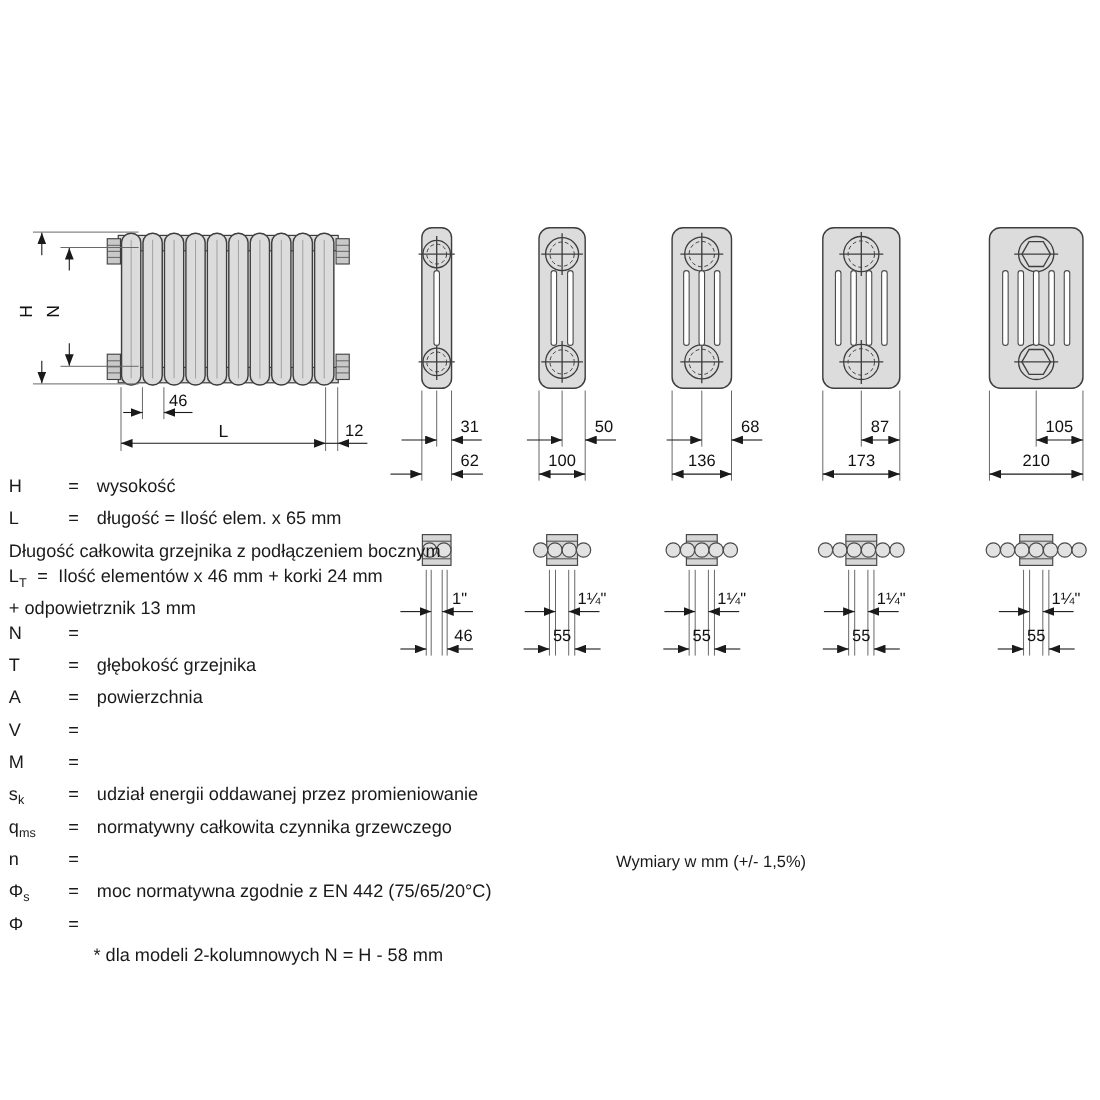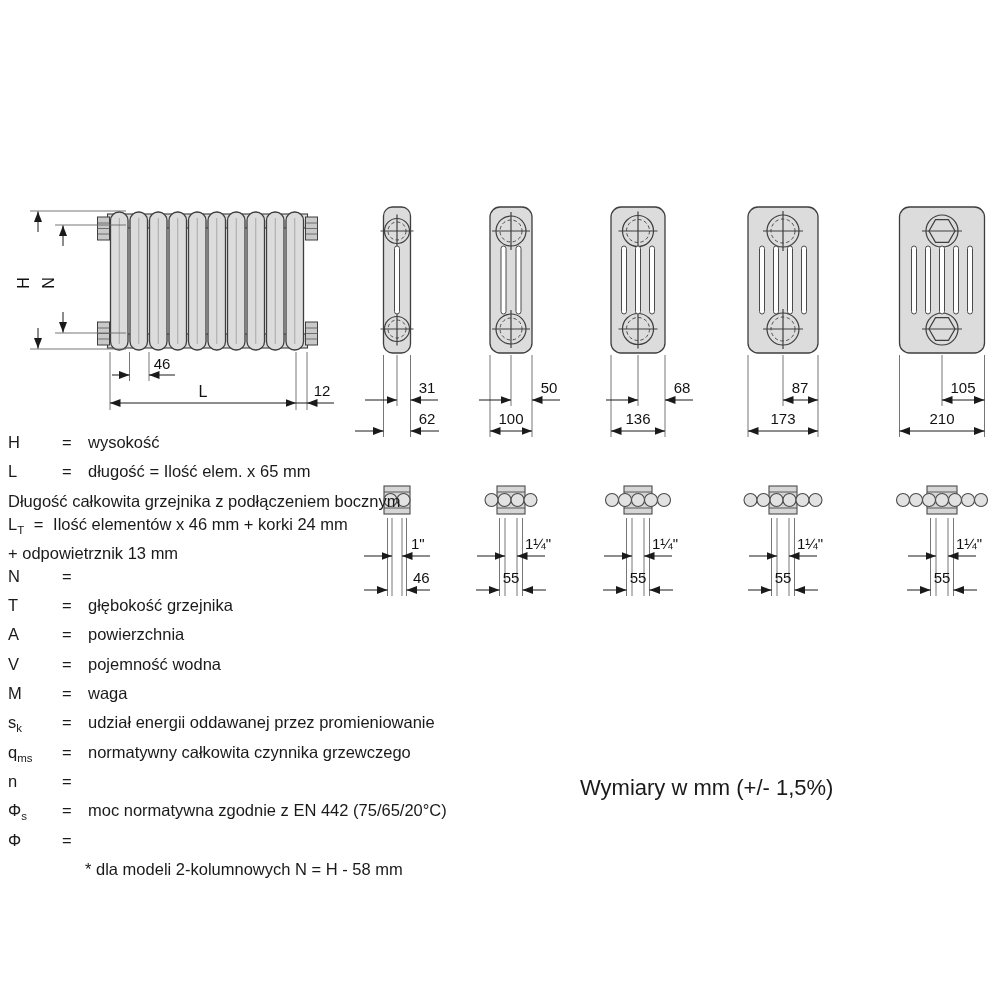--- a/index.html
+++ b/index.html
@@ -25,21 +25,21 @@
   .dlb{font:16px "Liberation Sans",sans-serif;fill:#111;}
 
   
   .legend{position:absolute;left:8px;top:431px;width:520px;font-size:16.5px;}
   .lrow{min-height:23px;line-height:23px;}
   .cols{display:grid;grid-template-columns:54px 26px 1fr;}
   .flow{display:block;}
   .flow .eq{margin:0 5px;}
   .indent{padding-left:77px;}
   sub{font-size:11.5px;}
-  .footer-note{position:absolute;left:580px;top:775px;font-size:22px;}
+  .footer-note{position:absolute;left:560px;top:775px;font-size:15px;}
 </style>
 </head>
 <body>
 
 <div class="stage">
 
 <svg width="1000" height="1000" viewBox="0 0 1000 1000">
   <defs>
     <marker id="mR" markerWidth="11" markerHeight="8" refX="10.5" refY="4" markerUnits="userSpaceOnUse">
           <path d="M0,0 L10.5,4 L0,8 Z" fill="#1a1a1a"></path>
@@ -415,26 +415,24 @@
     <span class="desc">głębokość grzejnika</span>
   </div>
   <div class="lrow cols">
     <span class="sym"><span>A</span><sub></sub></span>
     <span class="eq">=</span>
     <span class="desc">powierzchnia</span>
   </div>
   <div class="lrow cols">
     <span class="sym"><span>V</span><sub></sub></span>
     <span class="eq">=</span>
-    <span class="desc">pojemność wodna</span>
   </div>
   <div class="lrow cols">
     <span class="sym"><span>M</span><sub></sub></span>
     <span class="eq">=</span>
-    <span class="desc">waga</span>
   </div>
   <div class="lrow cols">
     <span class="sym"><span>s</span><sub>k</sub></span>
     <span class="eq">=</span>
     <span class="desc">udział energii oddawanej przez promieniowanie</span>
   </div>
   <div class="lrow cols">
     <span class="sym"><span>q</span><sub>ms</sub></span>
     <span class="eq">=</span>
     <span class="desc">normatywny całkowita czynnika grzewczego</span>

